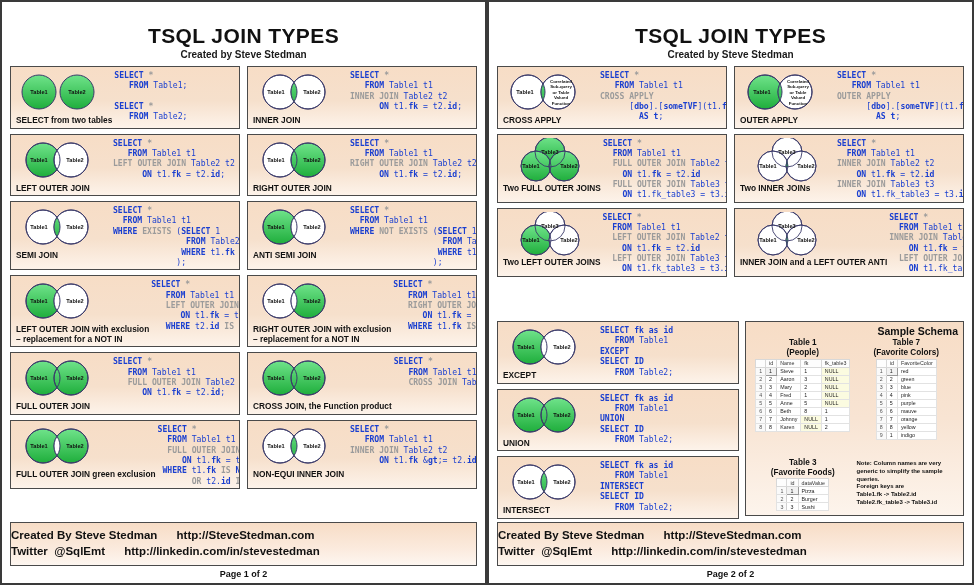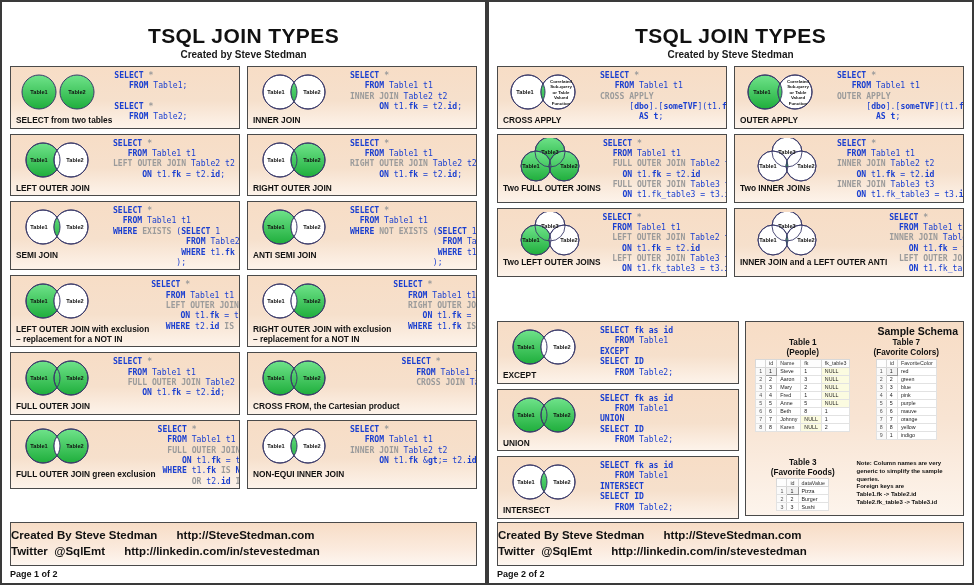--- a/index.html
+++ b/index.html
@@ -99,21 +99,21 @@
     text-align: left;
     padding: 4px 0 5px 0;
     margin-top: 3px;
   }
   .footer-line {
     font-size: 11.5px; font-weight: bold; color: #111;
     line-height: 1.45;
     white-space: pre;
   }
   .pagenum {
-    text-align: left; font-size: 9px; font-weight: bold;
+    text-align: center; font-size: 9px; font-weight: bold;
     color: #111; padding: 3px 0 4px 0;
   }
 
   
   .schema-panel {
     border: 1px solid #4a4a4a;
     background: linear-gradient(to bottom, #f7ddc6 0%, #f8e4d3 50%, #fdf4ec 100%);
     padding: 3px 5px 4px 5px;
   }
   .schema-title {
@@ -447,21 +447,21 @@
               <clipPath id="c10">
                 <circle cx="56" cy="22" r="17"></circle>
               </clipPath>
               <circle cx="28" cy="22" r="17" fill="url(#g10)" stroke="#3a3a6a" stroke-width="1"></circle>
               <circle cx="56" cy="22" r="17" fill="url(#g10)" stroke="#3a3a6a" stroke-width="1"></circle>
               <circle cx="28" cy="22" r="17" fill="none" stroke="#3a3a6a" stroke-width="1"></circle>
               <circle cx="56" cy="22" r="17" fill="none" stroke="#3a3a6a" stroke-width="1"></circle>
               <text class="tlabel" x="24" y="24" text-anchor="middle">Table1</text>
               <text class="tlabel" x="60" y="24" text-anchor="middle">Table2</text>
             </svg>
-            <div class="caption">CROSS FROM, the Cartesian product</div>
+            <div class="caption">CROSS JOIN, the Function product</div>
           </div>
           <div class="code-wrap">
             <pre class="code"><span class="blu">SELECT</span> <span class="gry">*</span>
    <span class="blu">FROM</span> Table1 t1
    <span class="gry">CROSS</span> <span class="gry">JOIN</span> Table2 t2;</pre>
           </div>
         </div>
         <div class="panel" style="min-height: 53px;">
           <div class="venn-wrap">
             <svg width="96" height="46" viewBox="0 0 96 46">

